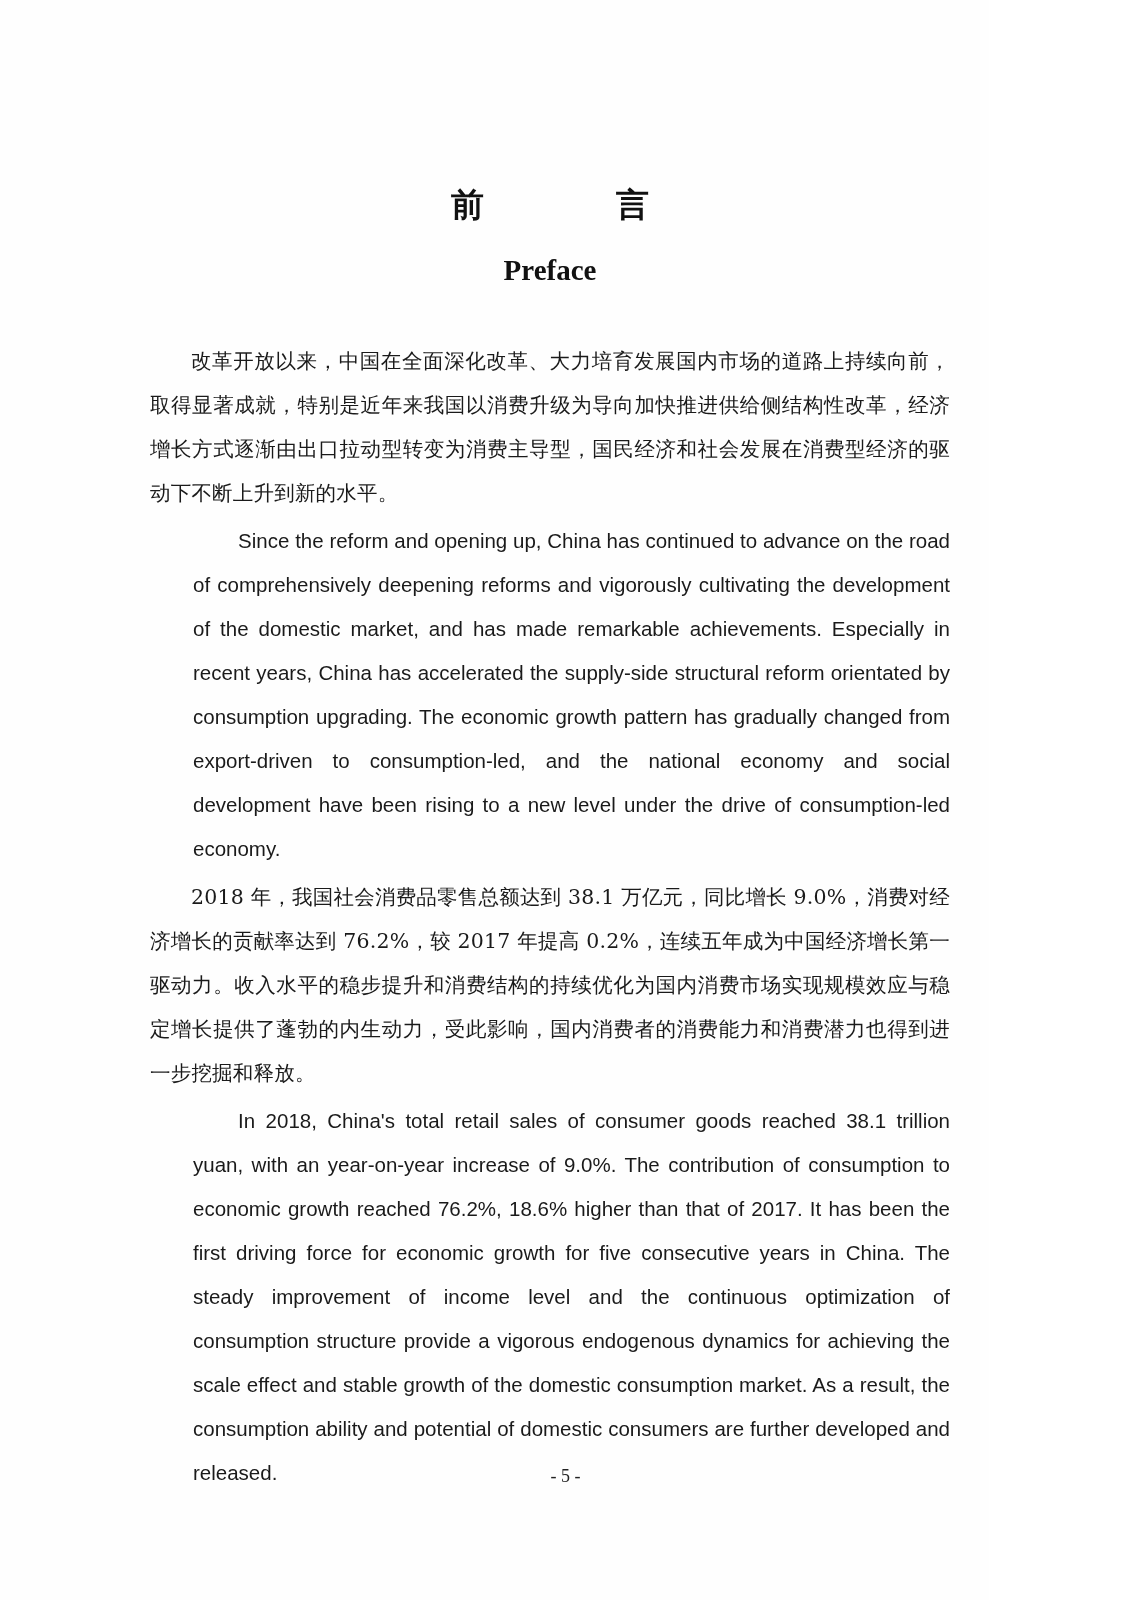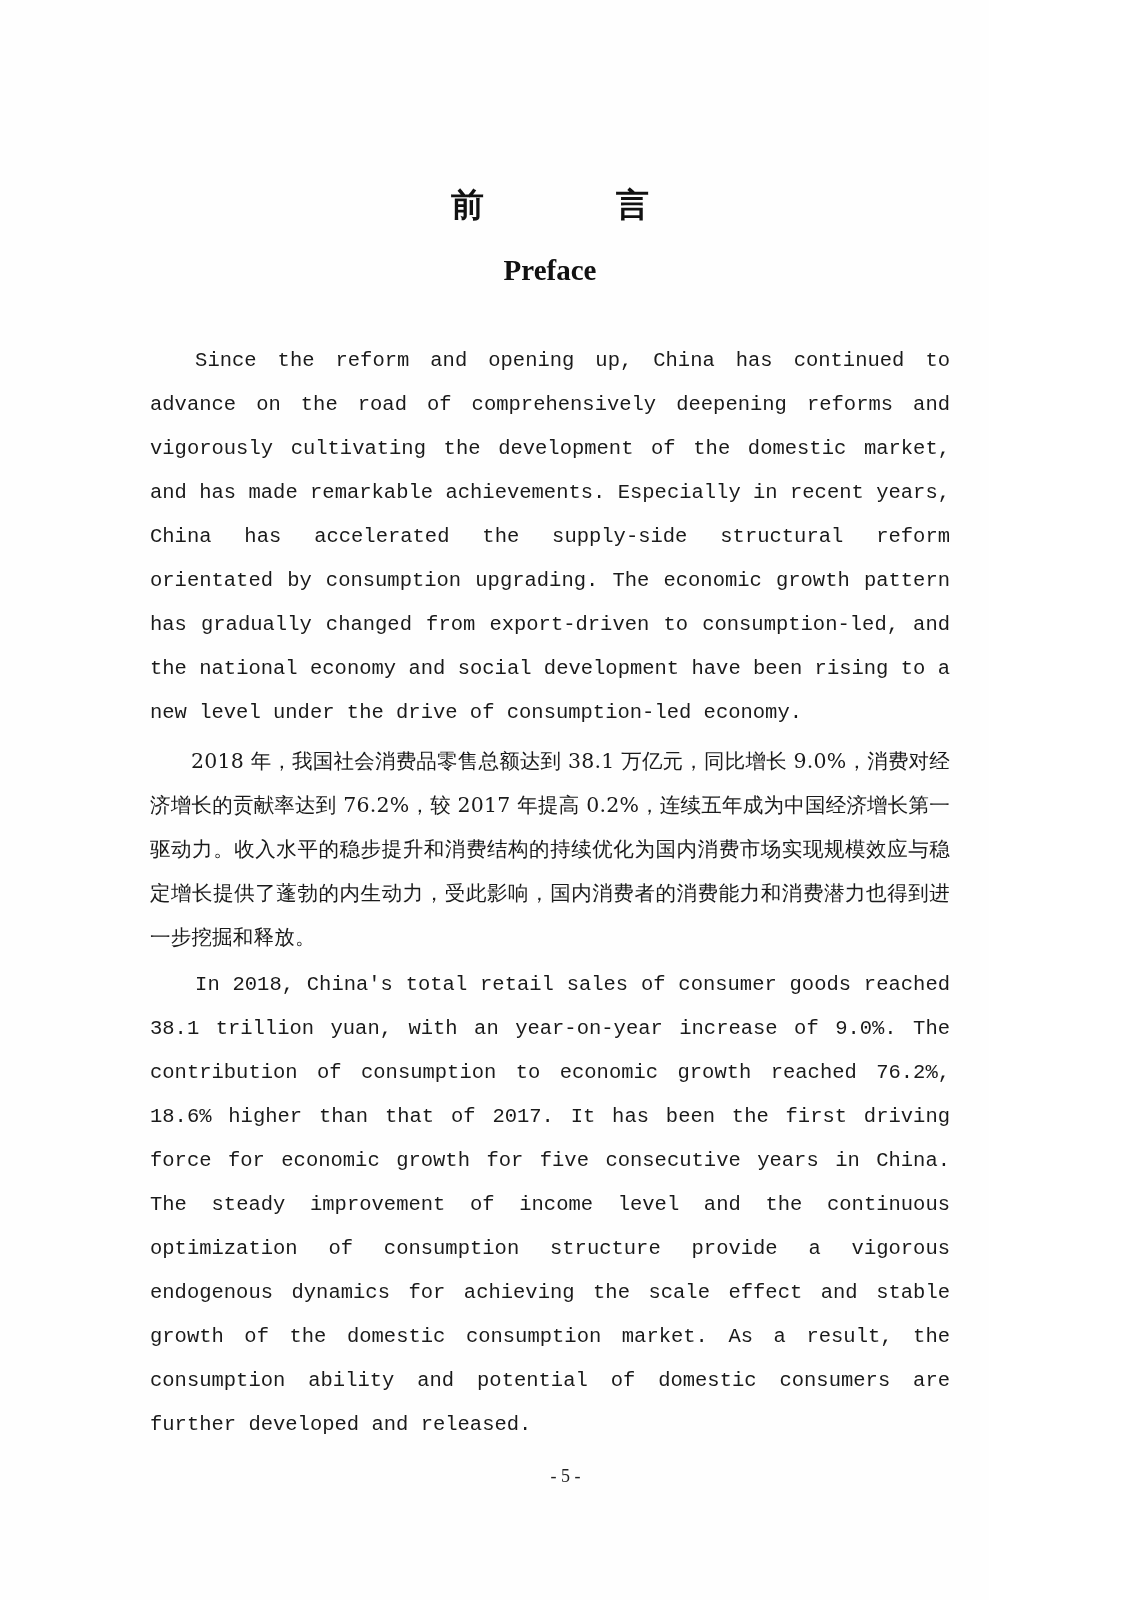--- a/index.html
+++ b/index.html
@@ -55,23 +55,24 @@
     text-indent: 2em;
     line-height: 44px;
     color: #1a1a1a;
   }
   p.cn {
     font-family: "DejaVu Serif", "Liberation Serif", serif;
     font-size: 20.5px;
     letter-spacing: 0.2px;
   }
   p.en {
-    font-family: Liberation Mono, monospace;
+    font-family: Liberation Sans, sans-serif;
     font-size: 20.5px;
     text-indent: 2.2em;
+    margin-left: 43px;
   }
   .page-number {
     position: absolute;
     left: 0;
     top: 1466px;
     width: 1131px;
     text-align: center;
     font-family: "Liberation Serif", serif;
     font-size: 18px;
     color: #222;
@@ -79,20 +80,21 @@
 </style>
 </head>
 <body>
 
 <div class="page">
   <div class="content">
 
     <h1 class="title-cn">前　　言</h1>
     <h2 class="title-en">Preface</h2>
 
+    <p class="para cn">改革开放以来，中国在全面深化改革、大力培育发展国内市场的道路上持续向前，取得显著成就，特别是近年来我国以消费升级为导向加快推进供给侧结构性改革，经济增长方式逐渐由出口拉动型转变为消费主导型，国民经济和社会发展在消费型经济的驱动下不断上升到新的水平。</p>
     <p class="para en">Since the reform and opening up, China has continued to advance on the road of comprehensively deepening reforms and vigorously cultivating the development of the domestic market, and has made remarkable achievements. Especially in recent years, China has accelerated the supply-side structural reform orientated by consumption upgrading. The economic growth pattern has gradually changed from export-driven to consumption-led, and the national economy and social development have been rising to a new level under the drive of consumption-led economy.</p>
     <p class="para cn">2018 年，我国社会消费品零售总额达到 38.1 万亿元，同比增长 9.0%，消费对经济增长的贡献率达到 76.2%，较 2017 年提高 0.2%，连续五年成为中国经济增长第一驱动力。收入水平的稳步提升和消费结构的持续优化为国内消费市场实现规模效应与稳定增长提供了蓬勃的内生动力，受此影响，国内消费者的消费能力和消费潜力也得到进一步挖掘和释放。</p>
     <p class="para en">In 2018, China's total retail sales of consumer goods reached 38.1 trillion yuan, with an year-on-year increase of 9.0%. The contribution of consumption to economic growth reached 76.2%, 18.6% higher than that of 2017. It has been the first driving force for economic growth for five consecutive years in China. The steady improvement of income level and the continuous optimization of consumption structure provide a vigorous endogenous dynamics for achieving the scale effect and stable growth of the domestic consumption market. As a result, the consumption ability and potential of domestic consumers are further developed and released.</p>
 
   </div>
 
   <div class="page-number">- 5 -</div>
 </div>
 
 </body></html>

